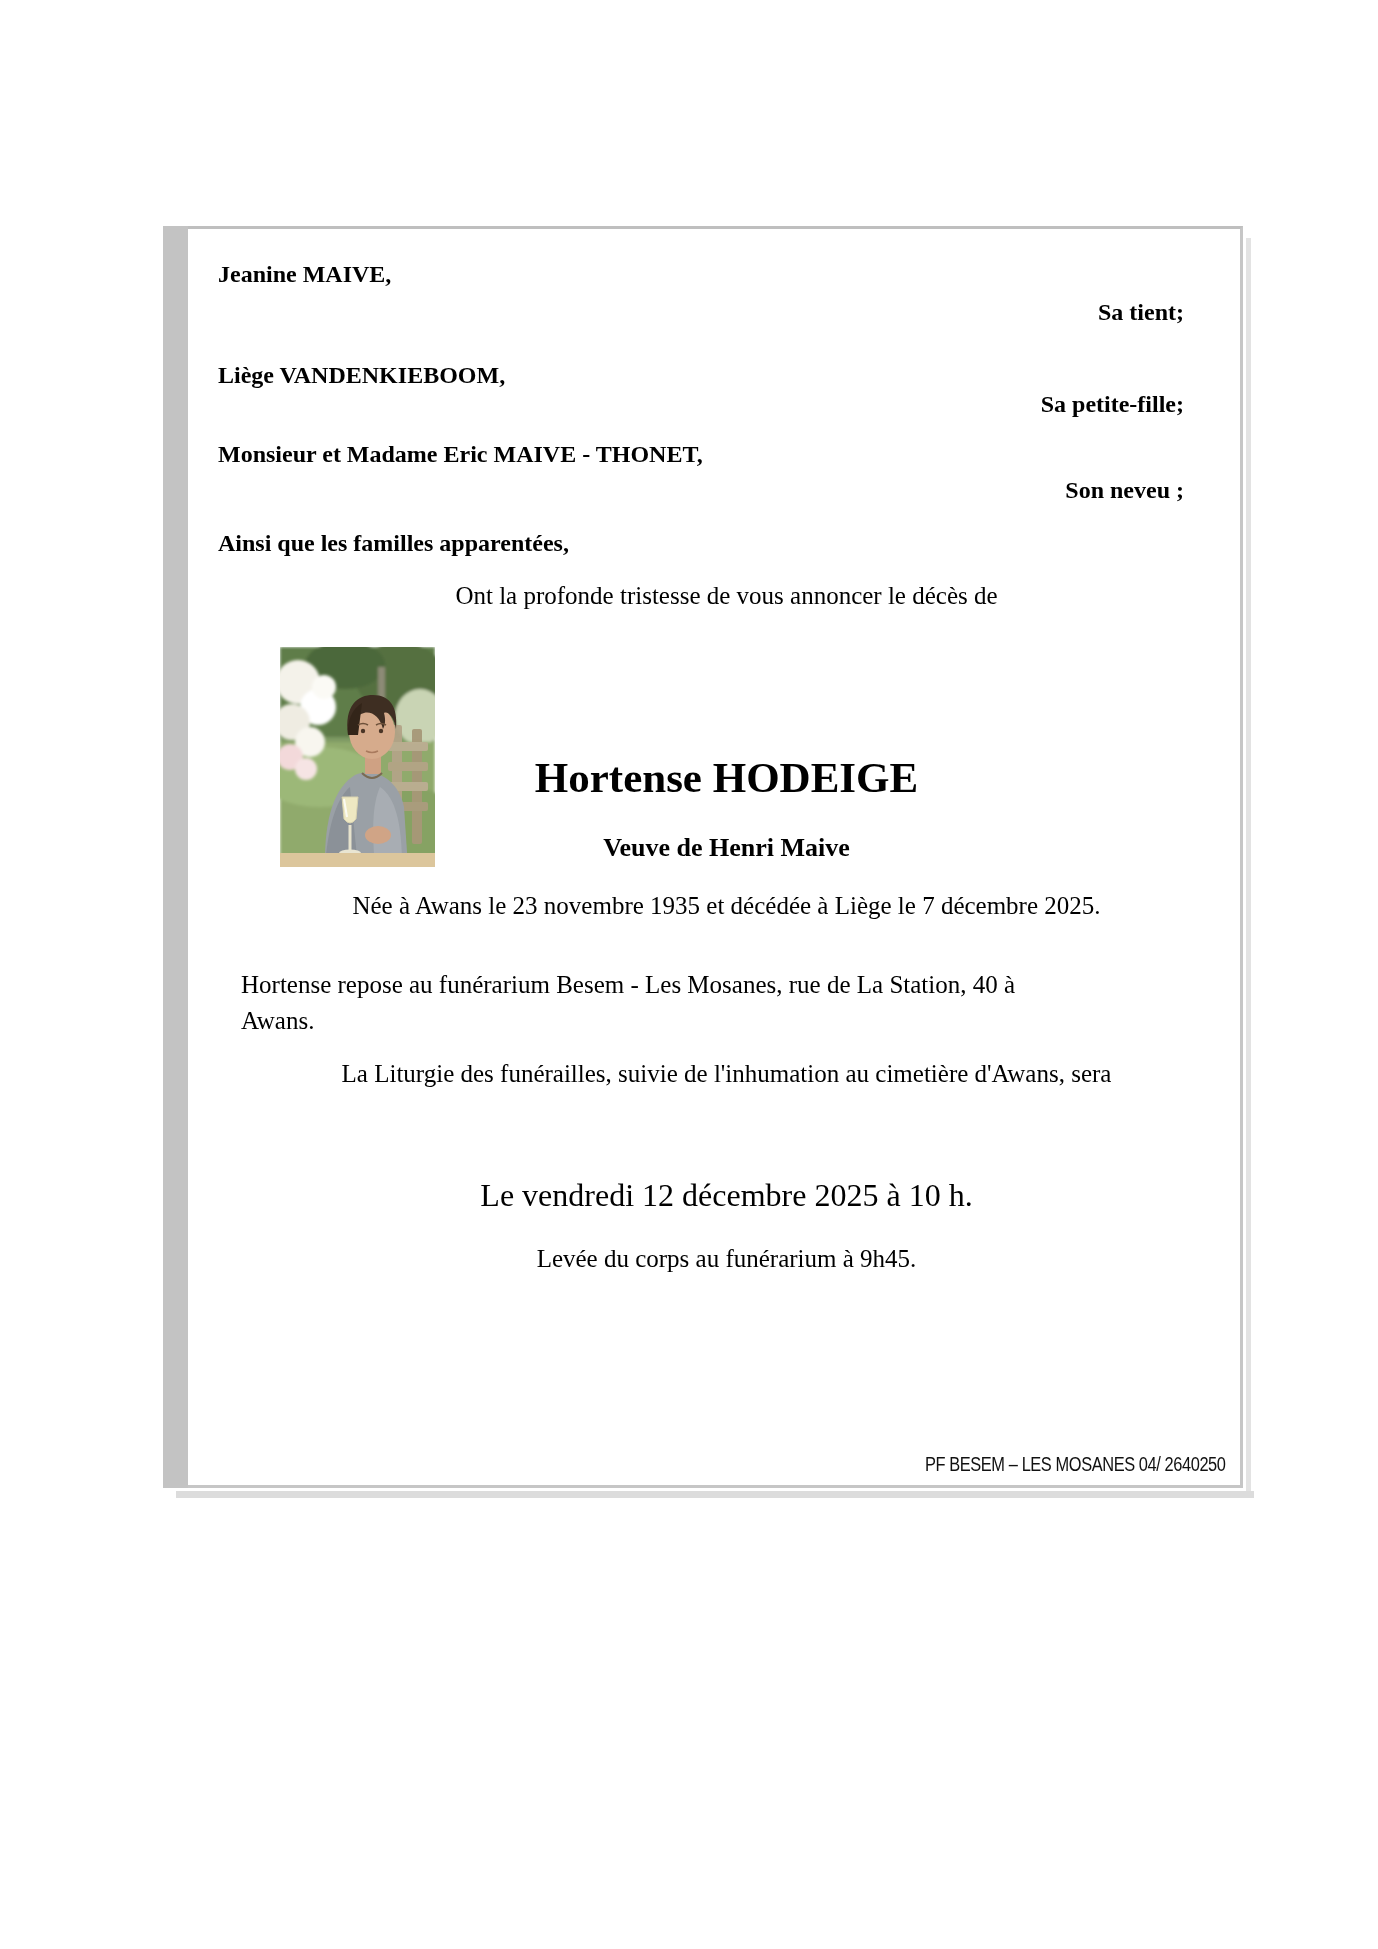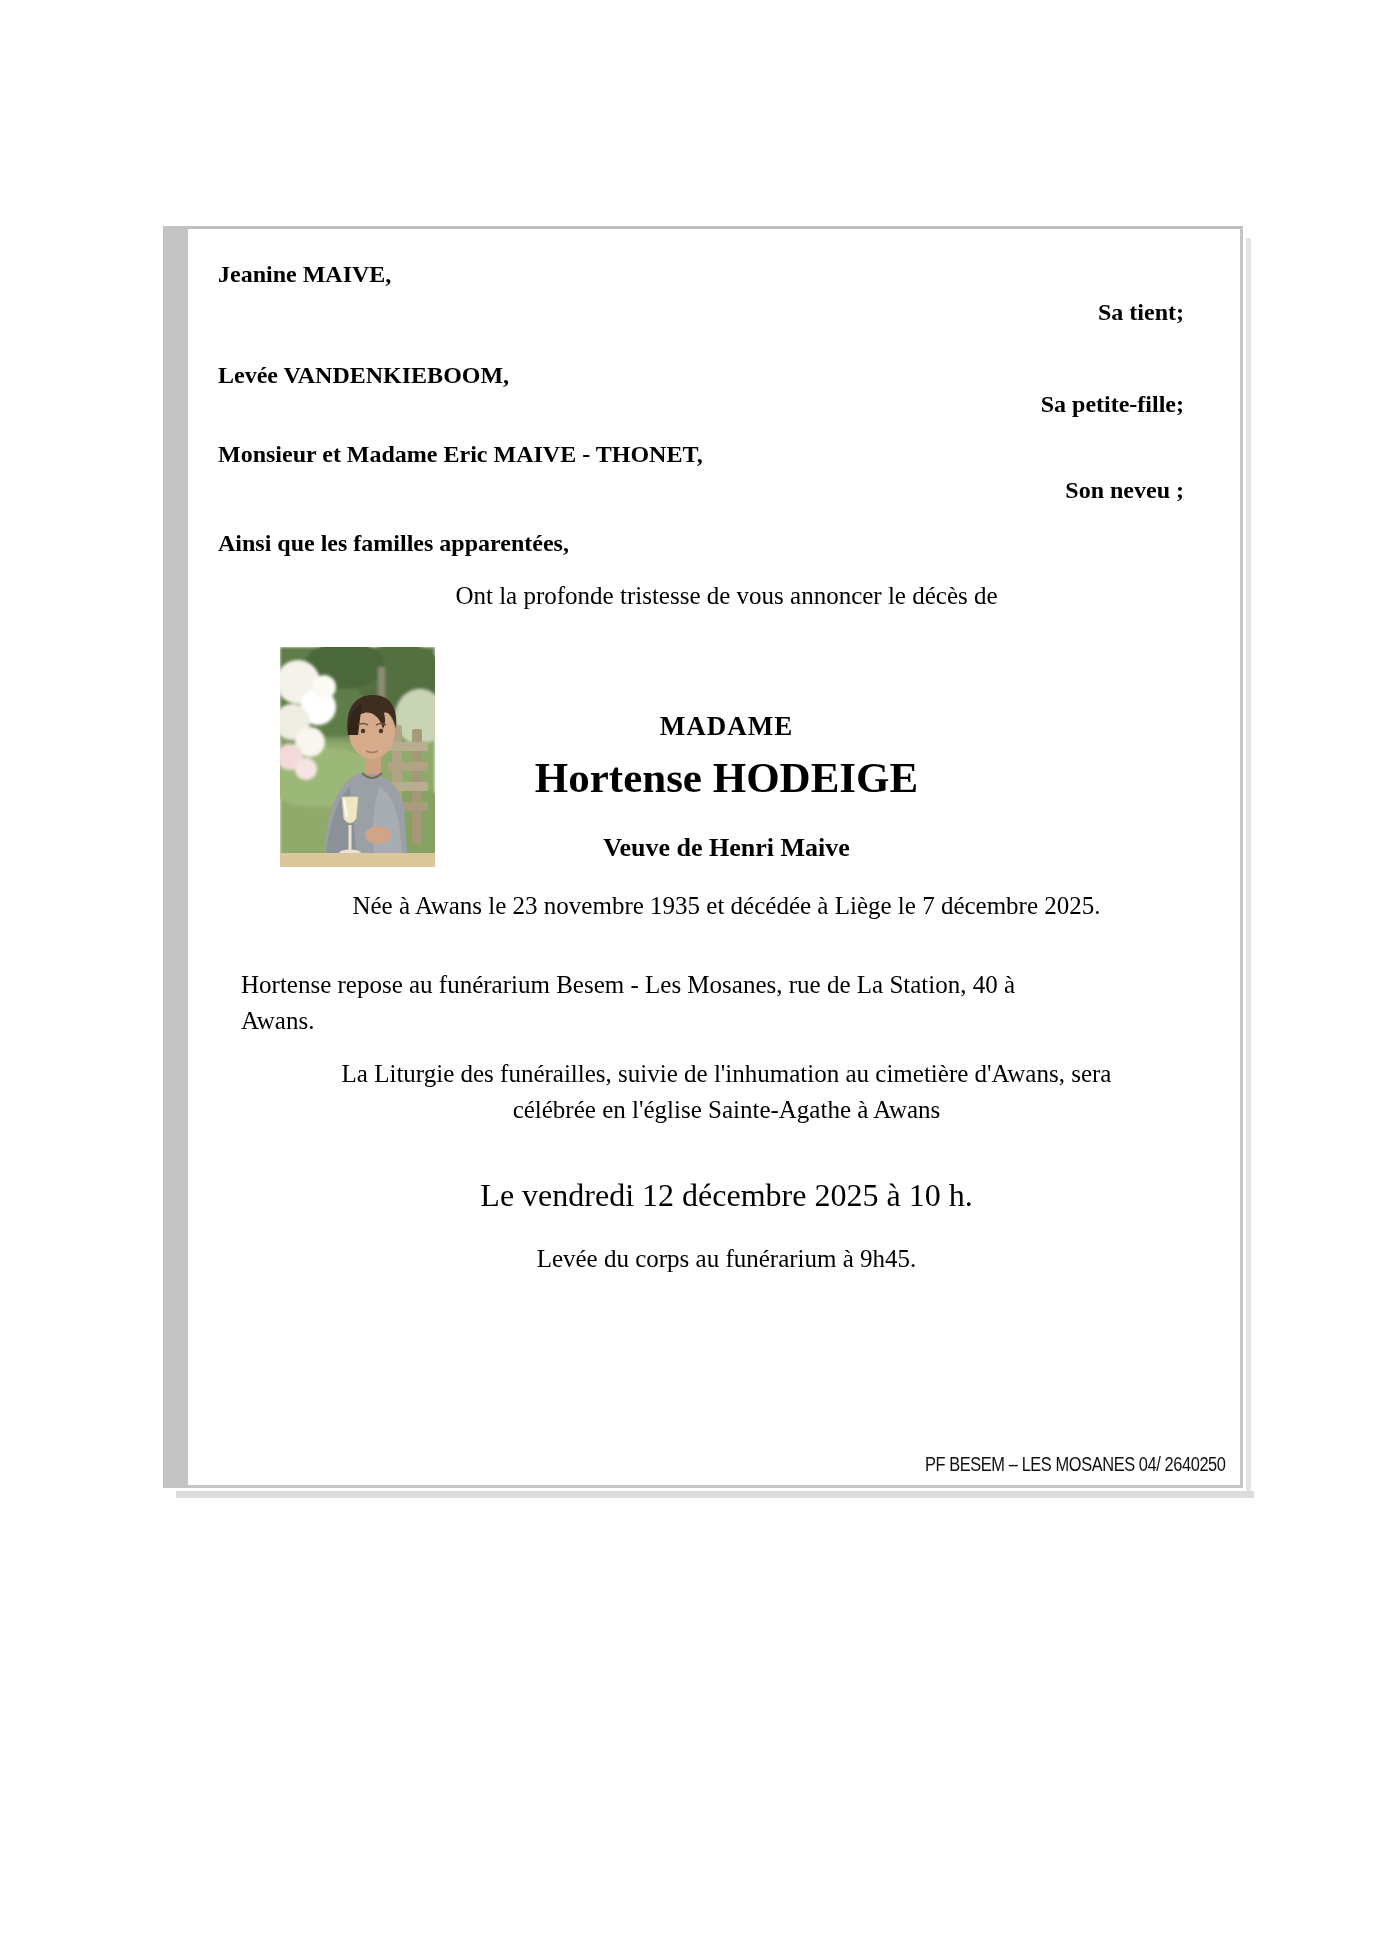--- a/index.html
+++ b/index.html
@@ -80,21 +80,21 @@
 <body>
 
 <div class="canvas">
 
   <div class="page">
     <div class="left-edge"></div>
 
     <div class="line bold left-col" style="top:32px">Jeanine MAIVE,</div>
     <div class="line bold right-col" style="top:70px">Sa tient;</div>
 
-    <div class="line bold left-col" style="top:133px">Levée VANDENKIEBOOM,</div>
+    <div class="line bold left-col" style="top:133px">Liège VANDENKIEBOOM,</div>
     <div class="line bold right-col" style="top:162px">Sa petite-fille;</div>
 
     <div class="line bold left-col" style="top:212px">Monsieur et Madame Eric MAIVE - THONET,</div>
     <div class="line bold right-col" style="top:248px">Son neveu ;</div>
 
     <div class="line bold left-col" style="top:301px">Ainsi que les familles apparentées,</div>
 
     <div class="line center-col" style="top:353px">Ont la profonde tristesse de vous annoncer le décès de</div>
 
     <div class="photo">
@@ -164,31 +164,29 @@
           <path d="M62 150 L78 150 L76 172 Q70 180 64 172 Z" fill="#eee8c2" stroke="#d8d2b0" stroke-width="1"></path>
           <rect x="68.5" y="178" width="3" height="26" fill="#e6e2cc"></rect>
           <ellipse cx="70" cy="206" rx="11" ry="3.5" fill="#e9e5d2"></ellipse>
           <path d="M64 152 L67 170" stroke="#ffffff" stroke-width="2" opacity="0.8"></path>
         </g>
 
         <rect x="0" y="206" width="155" height="14" fill="#dcc69c"></rect>
       </svg>
     </div>
 
-    <div class="line center-col madame" style="top:482px">MADAME</div>
     <div class="line center-col deceased-name" style="top:524px">Hortense HODEIGE</div>
     <div class="line center-col widow" style="top:604px">Veuve de Henri Maive</div>
 
     <div class="line center-col" style="top:663px">Née à Awans le 23 novembre 1935 et décédée à Liège le 7 décembre 2025.</div>
 
     <div class="line body-left" style="top:713px">Hortense repose au funérarium Besem - Les Mosanes, rue de La Station, 40 à</div>
     <div class="line body-left" style="top:749px">Awans.</div>
 
     <div class="line center-col" style="top:831px">La Liturgie des funérailles, suivie de l'inhumation au cimetière d'Awans, sera</div>
-    <div class="line center-col" style="top:867px">célébrée en l'église Sainte-Agathe à Awans</div>
 
     <div class="line center-col ceremony" style="top:948px">Le vendredi 12 décembre 2025 à 10 h.</div>
     <div class="line center-col" style="top:1016px">Levée du corps au funérarium à 9h45.</div>
 
 
     <div class="line footer" style="top:1224px">PF BESEM – LES MOSANES 04/ 2640250</div>
   </div>
 
   <div class="page-shadow-bottom"></div>
   <div class="page-shadow-right"></div>

